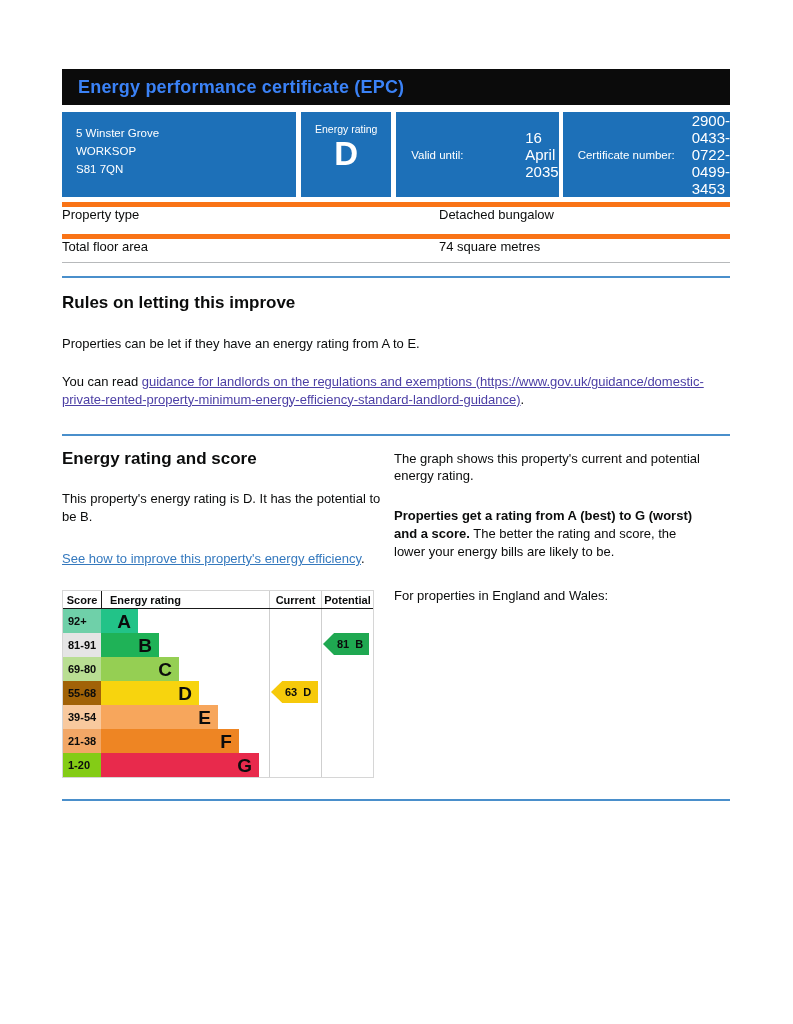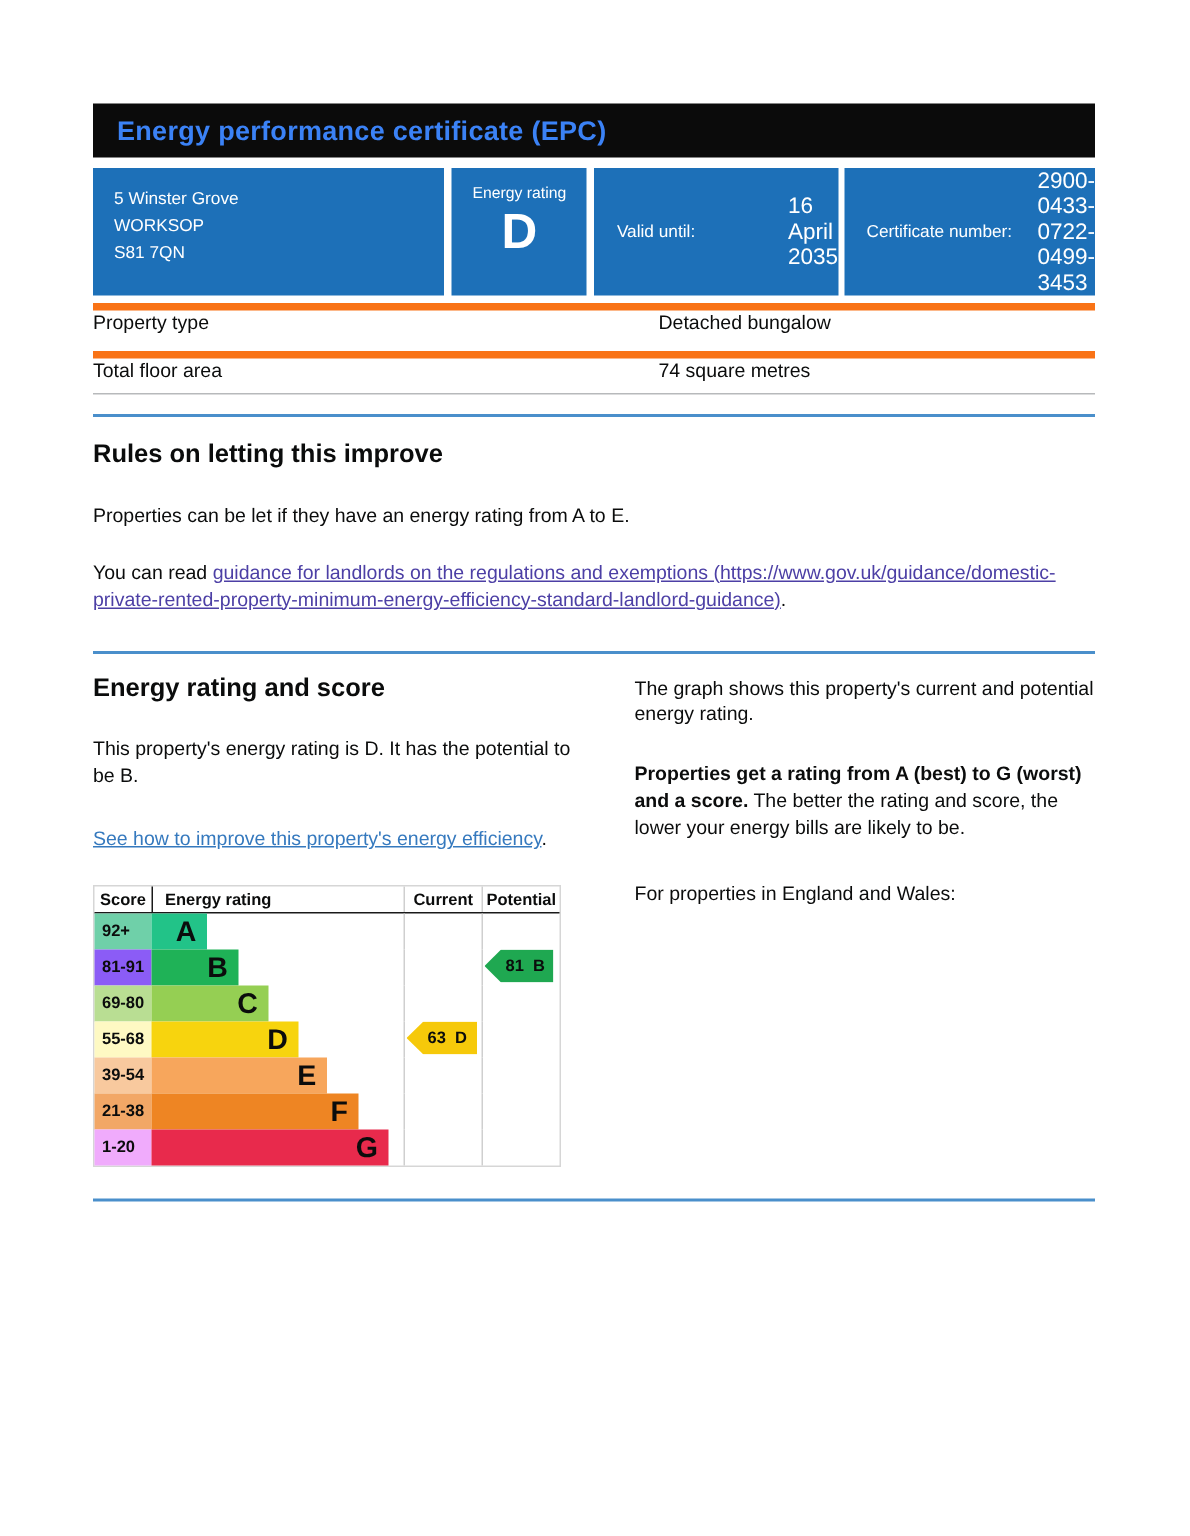--- a/index.html
+++ b/index.html
@@ -44,21 +44,21 @@
   p { margin:0; font-size:13px; line-height:1.38; }
 
   .letting-h2 { margin-top:16px; }
   .letting-p1 { margin-top:22px; }
   .letting-p2 { margin-top:20px; width:668px; }
 
   a.link-purple { color:var(--link-purple); text-decoration:underline; cursor:pointer; }
   a.link-blue { color:var(--link-blue); text-decoration:underline; cursor:pointer; }
 
   
-  .two-col { margin-top:14px; display:flex; justify-content:space-between; }
+  .two-col { margin-top:14px; display:flex; }
   .col-left { width:332px; }
   .col-right { width:307px; }
   .col-left .rating-p1 { margin-top:22px; }
   .col-left .improve-link-p { margin-top:24px; }
   .col-right .r-p2 { margin-top:22px; }
   .col-right .r-p3 { margin-top:26px; }
   .col-right .r-p4 { margin-top:20px; }
   .col-right .r-p4 span { display:block; }
 
   
@@ -152,41 +152,41 @@
                 <div class="score-cell" style="background: rgb(111, 208, 169);">92+</div>
                 <div class="rating-cell">
                   <div class="band-bar" style="width: 22%; background: rgb(34, 195, 136);">
                     <span class="band-letter">A</span>
                   </div>
                 </div>
                 <div class="current-cell"></div>
                 <div class="potential-cell"></div>
               </div>
               <div class="chart-row">
-                <div class="score-cell" style="background: #8b5cf6;">81-91</div>
+                <div class="score-cell" style="background: #e5e5e5;">81-91</div>
                 <div class="rating-cell">
                   <div class="band-bar" style="width: 34.5%; background: rgb(31, 178, 87);">
                     <span class="band-letter">B</span>
                   </div>
                 </div>
                 <div class="current-cell"></div>
                 <div class="potential-cell"></div>
               </div>
               <div class="chart-row">
                 <div class="score-cell" style="background: rgb(185, 222, 147);">69-80</div>
                 <div class="rating-cell">
                   <div class="band-bar" style="width: 46.4%; background: rgb(149, 207, 83);">
                     <span class="band-letter">C</span>
                   </div>
                 </div>
                 <div class="current-cell"></div>
                 <div class="potential-cell"></div>
               </div>
               <div class="chart-row">
-                <div class="score-cell" style="background: #fef9c3;">55-68</div>
+                <div class="score-cell" style="background: #a16207;">55-68</div>
                 <div class="rating-cell">
                   <div class="band-bar" style="width: 58.3%; background: rgb(247, 212, 14);">
                     <span class="band-letter">D</span>
                   </div>
                 </div>
                 <div class="current-cell"></div>
                 <div class="potential-cell"></div>
               </div>
               <div class="chart-row">
                 <div class="score-cell" style="background: rgb(248, 201, 158);">39-54</div>
@@ -202,21 +202,21 @@
                 <div class="score-cell" style="background: rgb(242, 167, 102);">21-38</div>
                 <div class="rating-cell">
                   <div class="band-bar" style="width: 82.1%; background: rgb(238, 133, 35);">
                     <span class="band-letter">F</span>
                   </div>
                 </div>
                 <div class="current-cell"></div>
                 <div class="potential-cell"></div>
               </div>
               <div class="chart-row">
-                <div class="score-cell" style="background: #f0abfc;">1-20</div>
+                <div class="score-cell" style="background: #84cc16;">1-20</div>
                 <div class="rating-cell">
                   <div class="band-bar" style="width: 94%; background: rgb(232, 42, 76);">
                     <span class="band-letter">G</span>
                   </div>
                 </div>
                 <div class="current-cell"></div>
                 <div class="potential-cell"></div>
               </div>
             </div>
           <div class="arrow" id="current-arrow" style="top: 90px; background: rgb(246, 201, 10);">

